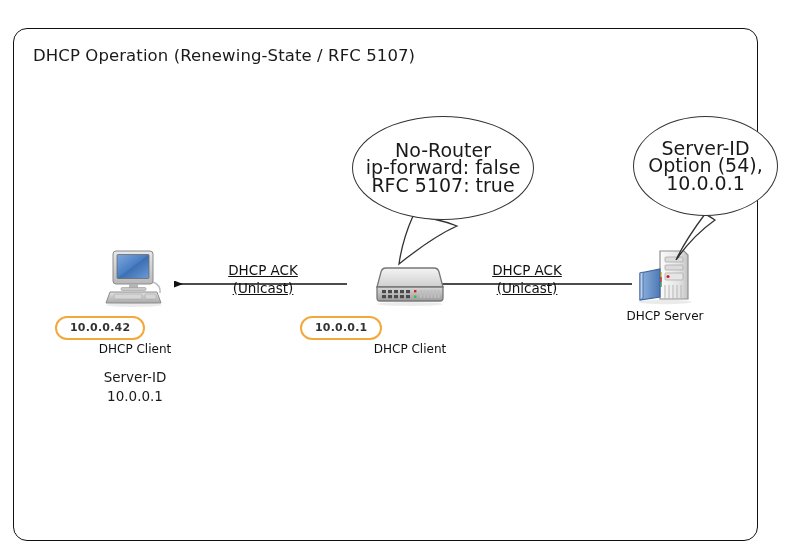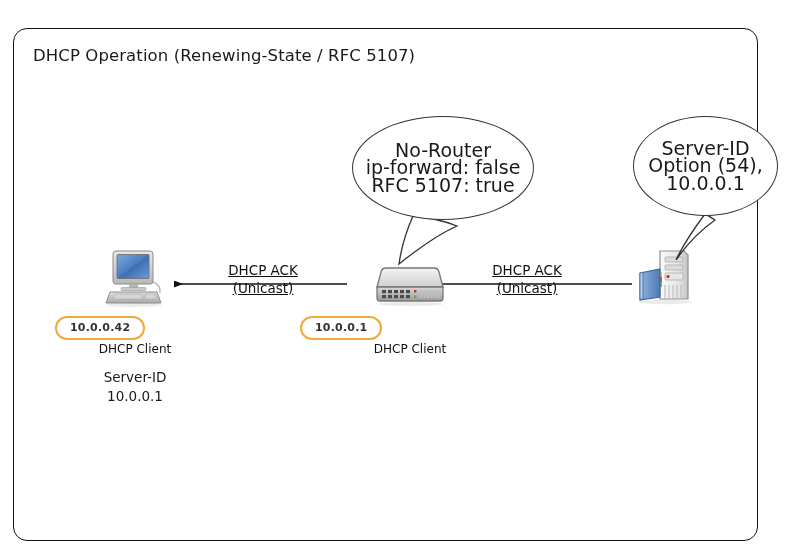--- a/index.html
+++ b/index.html
@@ -339,15 +339,16 @@
           <line x1="47" y1="38" x2="47" y2="52"></line>
         </g>
         <rect x="25" y="25" width="3" height="5" fill="#e8c53a"></rect>
         <rect x="25" y="30" width="3" height="5" fill="#d9534f"></rect>
         <rect x="25" y="35" width="3" height="5" fill="#6fbf5f"></rect>
         <path d="M6 26 L26 22 L26 50 L6 53 Z" fill="url(#bk)" stroke="#3e63a0" stroke-width="1.1"></path>
         <path d="M6 26 L6 53 L9 51 L9 25 Z" fill="#b9cfe9" stroke="#3e63a0" stroke-width="0.8"></path>
         <ellipse cx="31" cy="55" rx="27" ry="2.2" fill="#000000" opacity="0.08"></ellipse>
       </svg>
     </div>
+    <div class="node-title">DHCP Server</div>
   </div>
 
 </div>
 
 </body></html>

